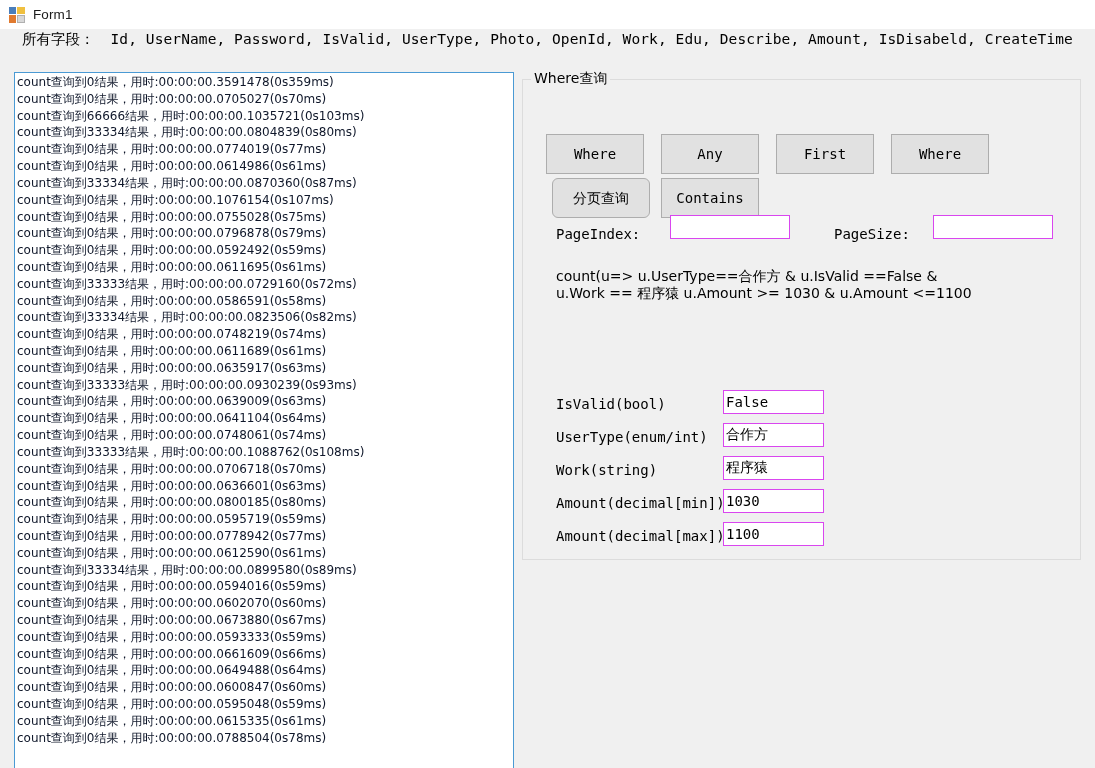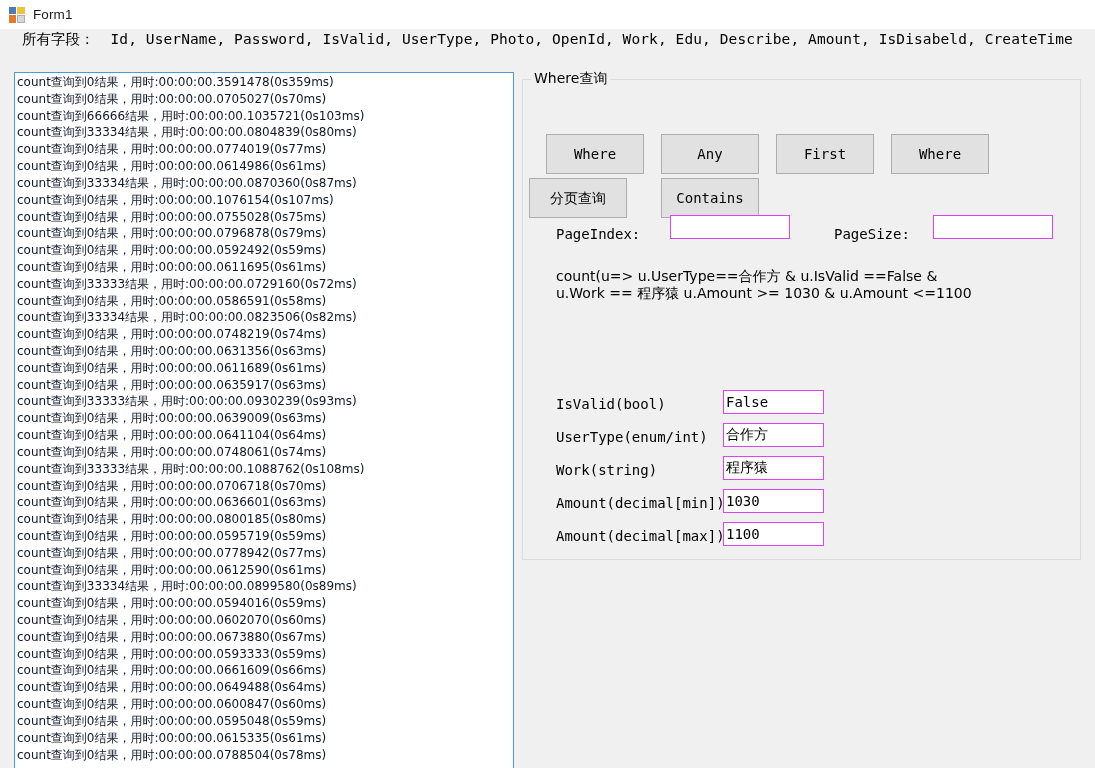--- a/index.html
+++ b/index.html
@@ -134,21 +134,21 @@
     line-height: 24px;
     height: 40px;
     padding: 6px;
     cursor: default;
   }
 
   #btn-where    { left: 23px;  top: 54px;  width: 98px; }
   #btn-any      { left: 138px; top: 54px;  width: 98px; }
   #btn-first    { left: 253px; top: 54px;  width: 98px; }
   #btn-count    { left: 368px; top: 54px;  width: 98px; }
-  #btn-paging   { left: 6px;  top: 98px;  width: 98px; }
+  #btn-paging   { left: 29px;  top: 98px;  width: 98px; border-radius: 6px; }
   #btn-contains { left: 138px; top: 98px;  width: 98px; }
 
   
   .wf-label {
     position: absolute;
     font-size: 14px;
     color: #000;
     white-space: nowrap;
   }
   .wf-input {
@@ -226,21 +226,20 @@
       <div class="log-line cjk">count查询到33334结果，用时:00:00:00.0870360(0s87ms)</div>
       <div class="log-line cjk">count查询到0结果，用时:00:00:00.1076154(0s107ms)</div>
       <div class="log-line cjk">count查询到0结果，用时:00:00:00.0755028(0s75ms)</div>
       <div class="log-line cjk">count查询到0结果，用时:00:00:00.0796878(0s79ms)</div>
       <div class="log-line cjk">count查询到0结果，用时:00:00:00.0592492(0s59ms)</div>
       <div class="log-line cjk">count查询到0结果，用时:00:00:00.0611695(0s61ms)</div>
       <div class="log-line cjk">count查询到33333结果，用时:00:00:00.0729160(0s72ms)</div>
       <div class="log-line cjk">count查询到0结果，用时:00:00:00.0586591(0s58ms)</div>
       <div class="log-line cjk">count查询到33334结果，用时:00:00:00.0823506(0s82ms)</div>
       <div class="log-line cjk">count查询到0结果，用时:00:00:00.0748219(0s74ms)</div>
-      <div class="log-line cjk">count查询到0结果，用时:00:00:00.0631356(0s63ms)</div>
       <div class="log-line cjk">count查询到0结果，用时:00:00:00.0611689(0s61ms)</div>
       <div class="log-line cjk">count查询到0结果，用时:00:00:00.0635917(0s63ms)</div>
       <div class="log-line cjk">count查询到33333结果，用时:00:00:00.0930239(0s93ms)</div>
       <div class="log-line cjk">count查询到0结果，用时:00:00:00.0639009(0s63ms)</div>
       <div class="log-line cjk">count查询到0结果，用时:00:00:00.0641104(0s64ms)</div>
       <div class="log-line cjk">count查询到0结果，用时:00:00:00.0748061(0s74ms)</div>
       <div class="log-line cjk">count查询到33333结果，用时:00:00:00.1088762(0s108ms)</div>
       <div class="log-line cjk">count查询到0结果，用时:00:00:00.0706718(0s70ms)</div>
       <div class="log-line cjk">count查询到0结果，用时:00:00:00.0636601(0s63ms)</div>
       <div class="log-line cjk">count查询到0结果，用时:00:00:00.0800185(0s80ms)</div>

